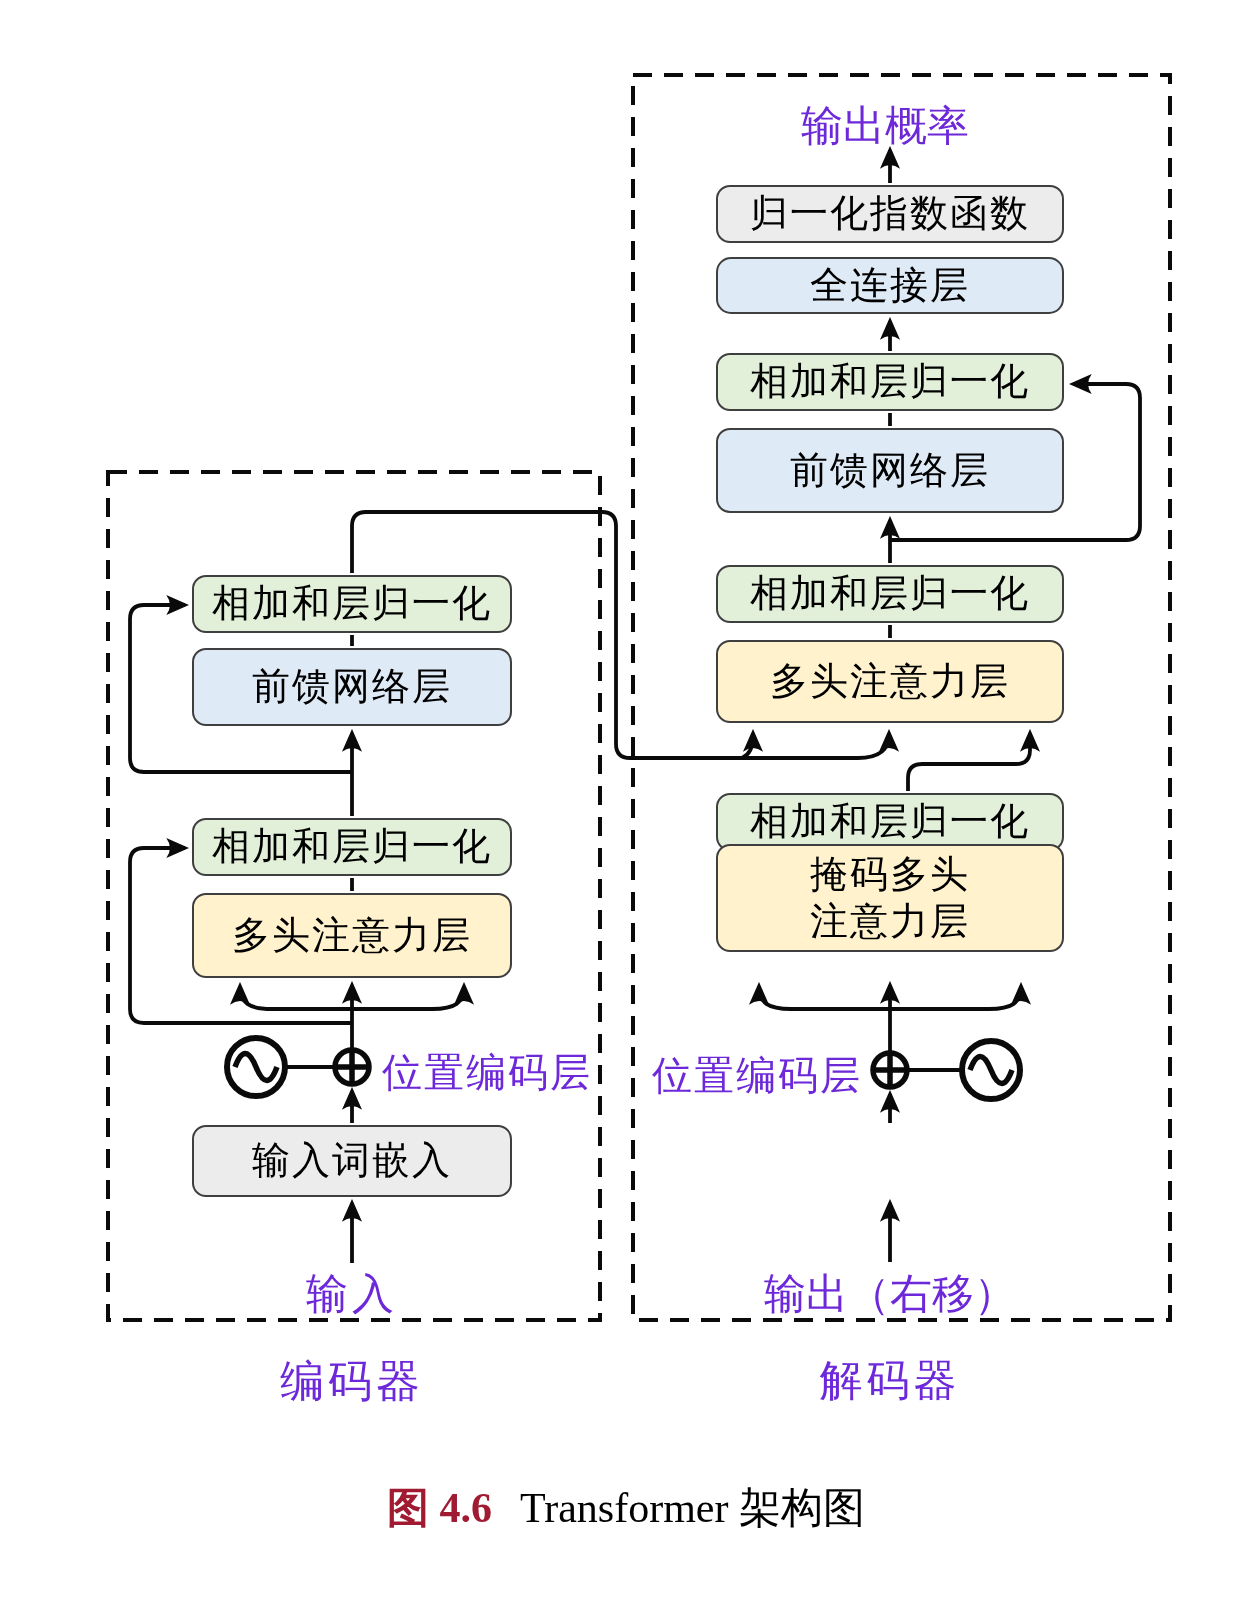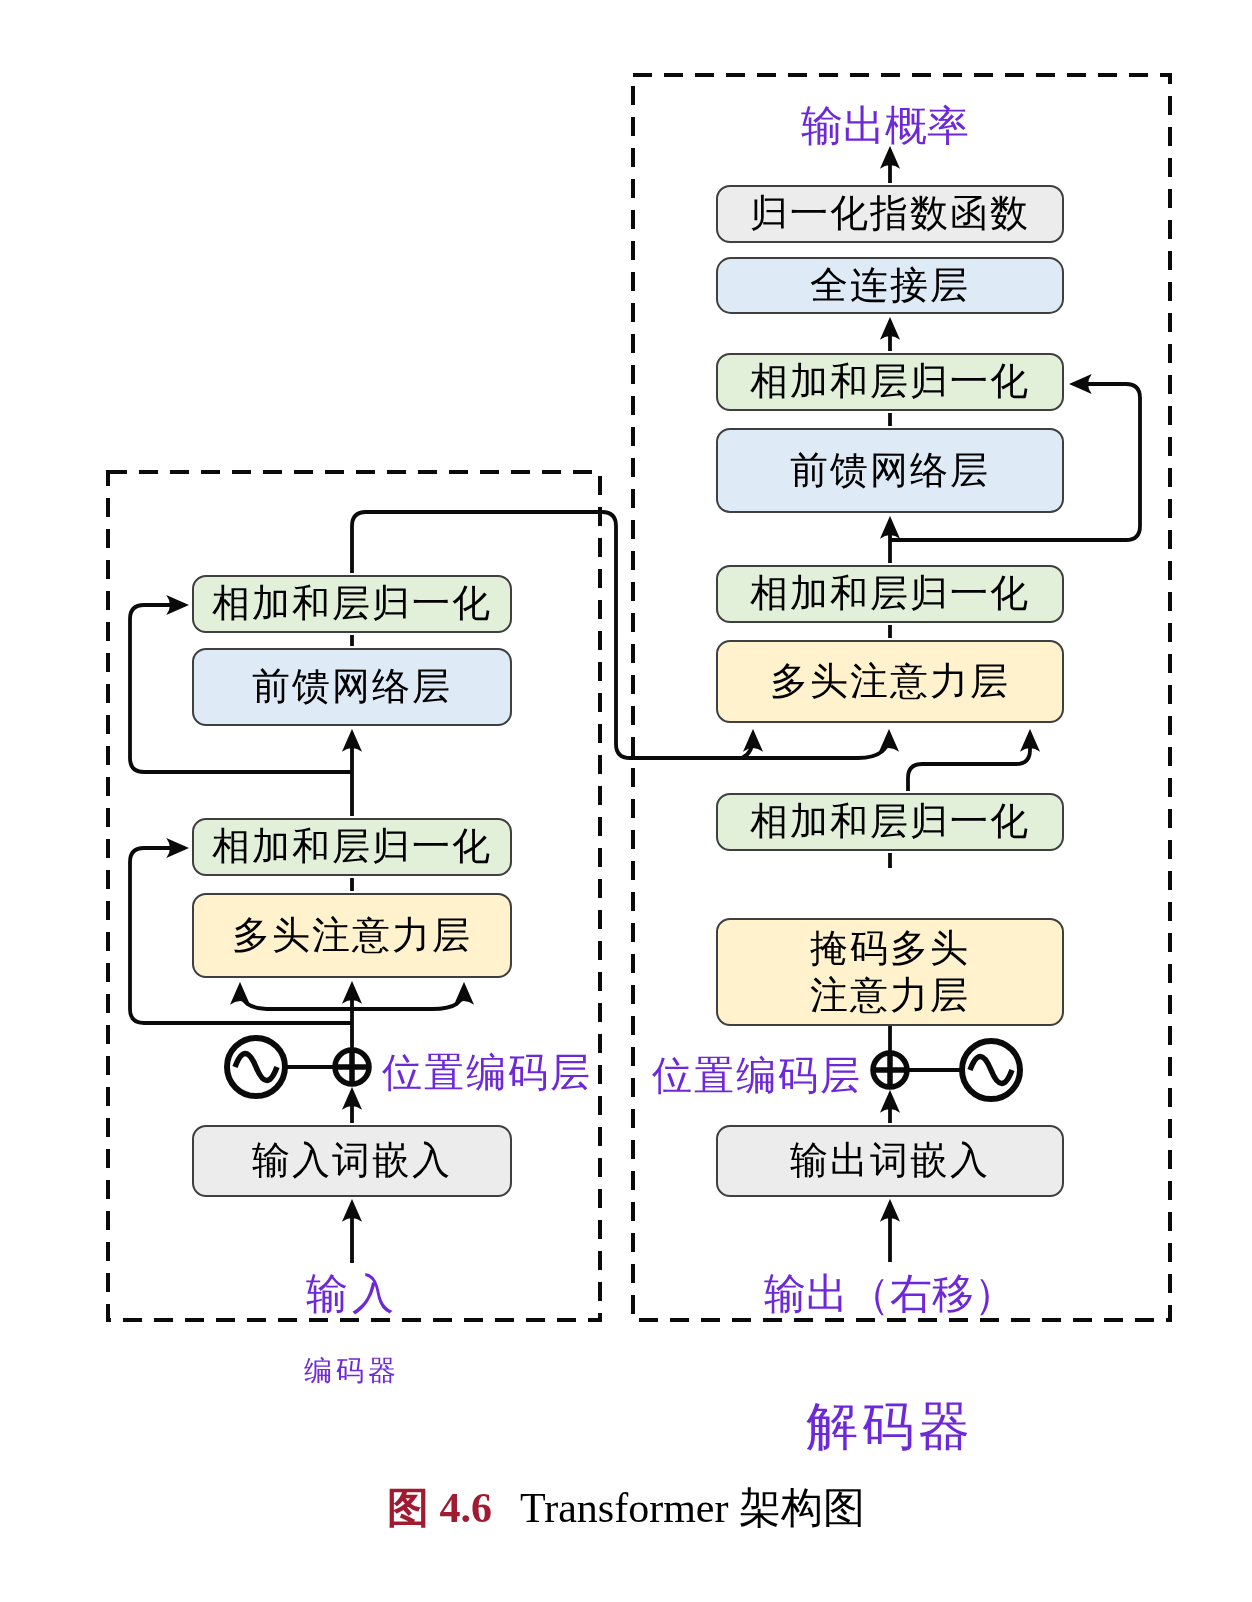--- a/index.html
+++ b/index.html
@@ -114,27 +114,24 @@
     </div>
   <div class="box green" style="left:716px; top:565px;  width:348px; height:58px;">
       <span>相加和层归一化</span>
     </div>
   <div class="box yellow" style="left:716px; top:640px;  width:348px; height:83px;">
       <span>多头注意力层</span>
     </div>
   <div class="box green" style="left:716px; top:793px;  width:348px; height:58px;">
       <span>相加和层归一化</span>
     </div>
-  <div class="box yellow" style="left:716px; top:918px;  width:348px; height:108px;">
+  <div class="box yellow" style="left:716px; top:844px;  width:348px; height:108px;">
       <span>掩码多头</span>
       <span>注意力层</span>
   </div>
-  <div class="box gray" style="left:716px; top:1125px; width:348px; height:72px;">
-      <span>输出词嵌入</span>
-    </div>
 
   <div class="box green" style="left:192px; top:575px;  width:320px; height:58px;">
       <span>相加和层归一化</span>
     </div>
   <div class="box blue" style="left:192px; top:648px;  width:320px; height:78px;">
       <span>前馈网络层</span>
     </div>
   <div class="box green" style="left:192px; top:818px;  width:320px; height:58px;">
       <span>相加和层归一化</span>
     </div>
@@ -144,20 +141,20 @@
   <div class="box gray" style="left:192px; top:1125px; width:320px; height:72px;">
       <span>输入词嵌入</span>
     </div>
 
   <div class="lbl" style="left:382px; top:1045px; font-size:40px; letter-spacing:2px;">位置编码层</div>
   <div class="lbl" style="left:650px; top:1048px; width:212px; text-align:right; font-size:40px; letter-spacing:2px;">位置编码层</div>
 
   <div class="lbl center" style="left:232px; top:1266px; width:240px; font-size:42px; letter-spacing:4px;">输入</div>
   <div class="lbl center" style="left:690px; top:1266px; width:400px; font-size:42px;">输出（右移）</div>
 
-  <div class="lbl center" style="left:212px; top:1352px; width:280px; font-size:28px; letter-spacing:4px;">编码器</div>
-  <div class="lbl center" style="left:750px; top:1352px; width:280px; font-size:52px; letter-spacing:4px;margin-top:40px;">解码器</div>
+  <div class="lbl center" style="left:212px; top:1352px; width:280px; font-size:44px; letter-spacing:4px;">编码器</div>
+  <div class="lbl center" style="left:750px; top:1352px; width:280px; font-size:43px; letter-spacing:4px;">解码器</div>
 
   <div id="caption">
     <span class="num">图 4.6</span><span class="txt">Transformer 架构图</span>
   </div>
 
 </div>
 
 </body></html>

